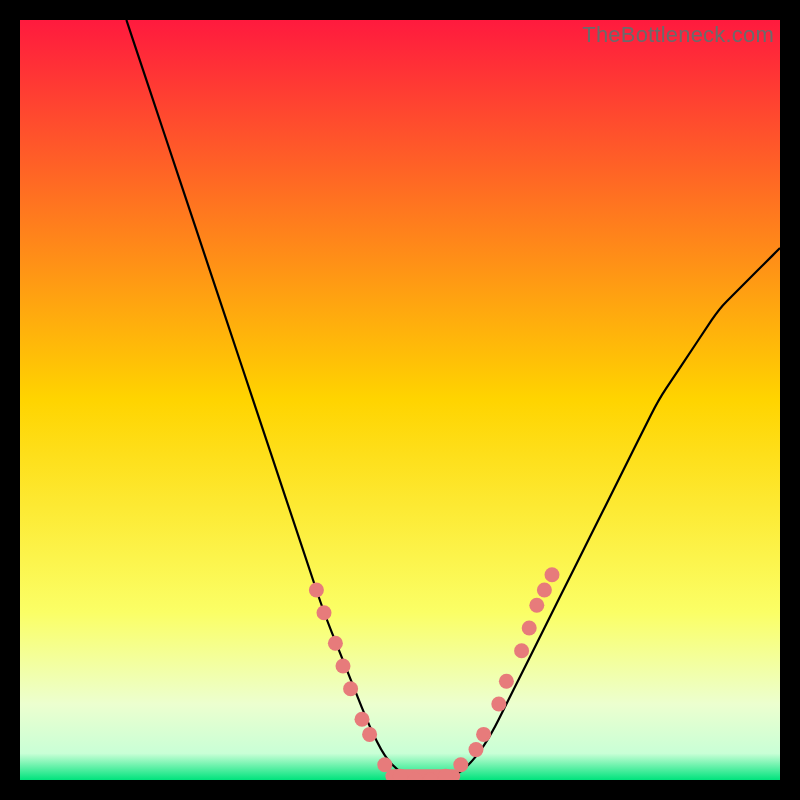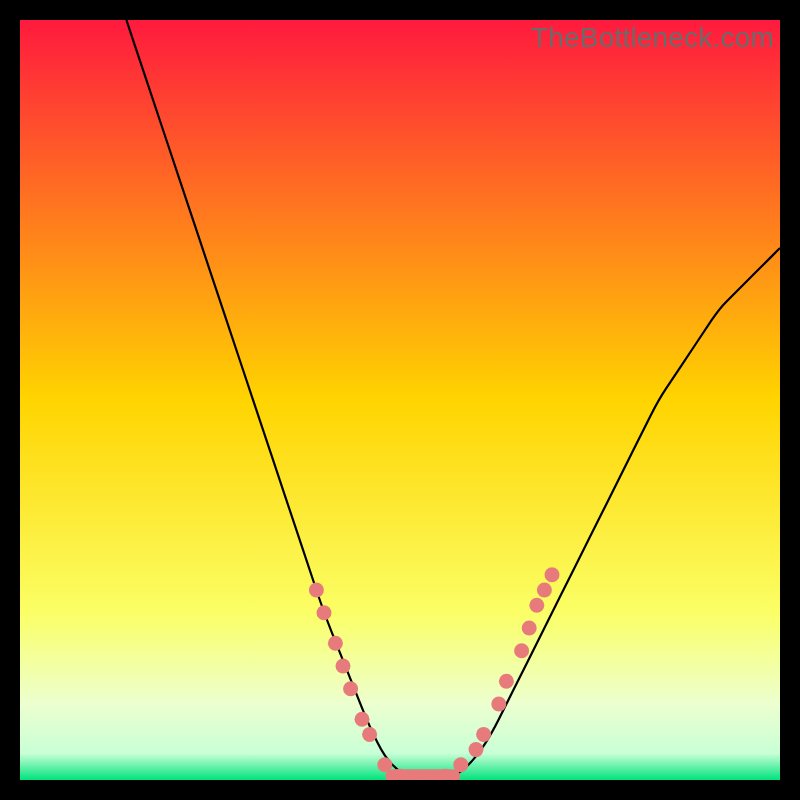--- a/index.html
+++ b/index.html
@@ -24,21 +24,21 @@
     left: 0;
     top: 0;
     width: 760px;
     height: 760px;
   }
   .watermark {
     position: absolute;
     top: 2px;
     right: 6px;
     color: #6b6b6b;
-    font-size: 28px;
+    font-size: 22px;
     letter-spacing: 0.2px;
     font-weight: 500;
     user-select: none;
   }
   svg { display: block; }
 </style>
 </head>
 <body>
 
 <div class="frame">

